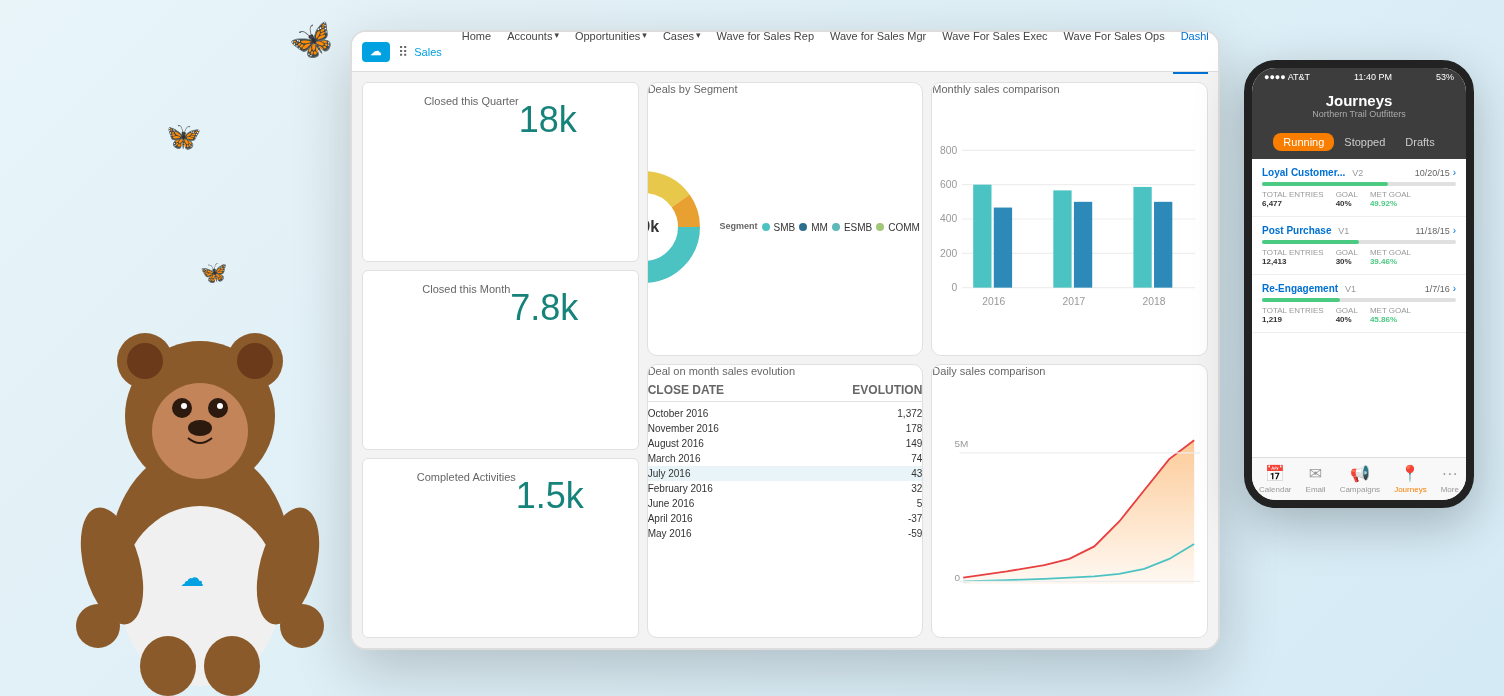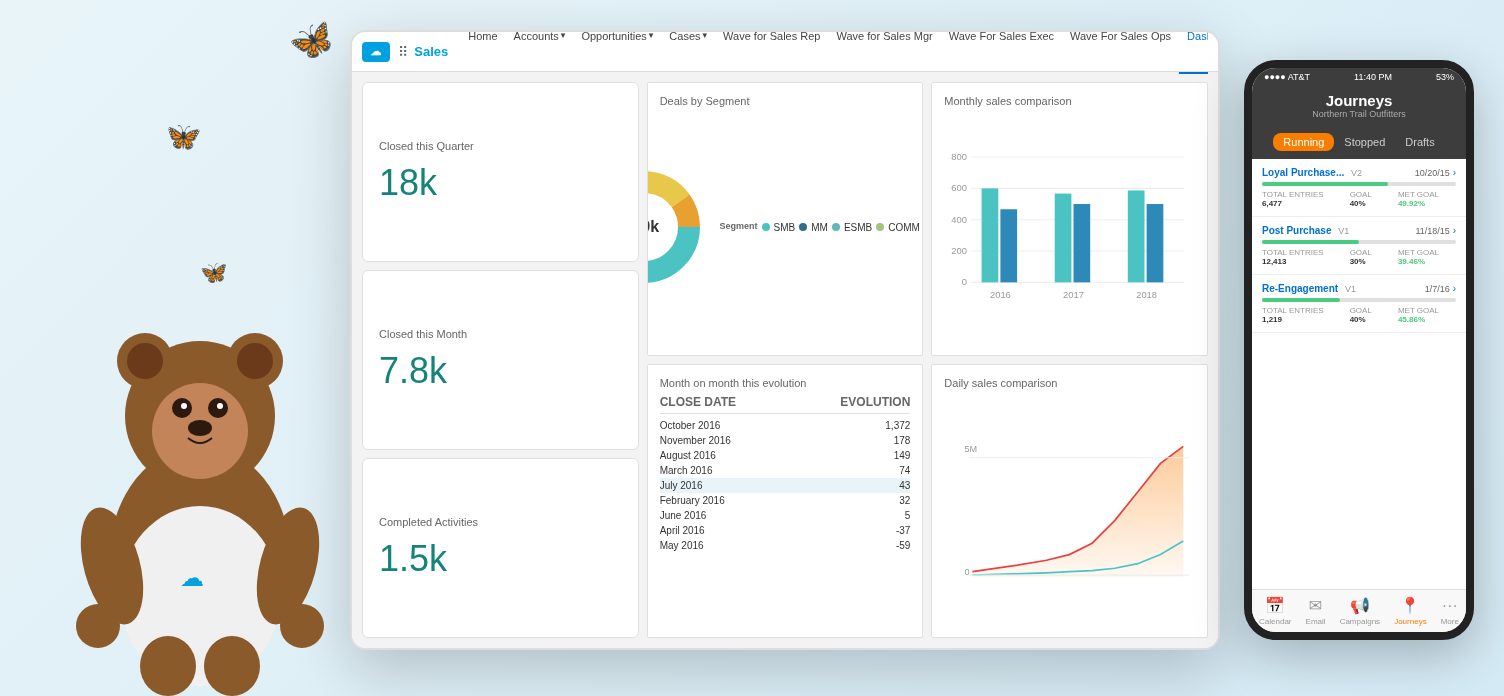--- a/index.html
+++ b/index.html
@@ -51,22 +51,22 @@
       font-size: 11px;
       font-weight: bold;
     }
     .nav-apps-icon {
       margin-right: 6px;
       color: #666;
       font-size: 14px;
     }
     .nav-sales-label {
       color: #00a1e0;
-      font-weight: 700;
-      font-size: 13px;
+      font-weight: 400;
+      font-size: 11px;
       margin-right: 12px;
     }
     .nav-items {
       display: flex;
       align-items: center;
       gap: 0;
       flex: 1;
       overflow: hidden;
     }
     .nav-item {
@@ -94,40 +94,38 @@
       padding: 10px;
       display: grid;
       grid-template-columns: 1fr 1fr 1fr;
       grid-template-rows: 1fr 1fr;
       gap: 8px;
       height: calc(100% - 40px);
     }
 
     .card {
       background: #fff;
-      border-radius: 2px;
-      padding: 12px;
+      border-radius: 10px;
       border: 1px solid #e0e0e0;
       overflow: hidden;
     }
 
     .card-title {
       font-size: 11px;
       color: #666;
       margin-bottom: 6px;
       font-weight: 400;
     }
     .kpi-card {
       background: #fff;
       border-radius: 6px;
       padding: 12px 16px;
       border: 1px solid #e0e0e0;
       flex: 1;
       display: flex;
-      flex-direction: column;
       justify-content: center;
     }
     .kpi-value {
       color: #16837a;
       font-size: 36px;
       font-weight: 300;
       margin-top: 4px;
     }
 
     
@@ -222,21 +220,21 @@
       grid-row: 2;
       grid-column: 3;
     }
 
     
     .mobile-frame {
       position: absolute;
       right: 30px;
       top: 60px;
       width: 230px;
-      height: 580px;
+      height: 448px;
       background: #fff;
       border-radius: 32px;
       box-shadow: 0 15px 50px rgba(0,0,0,0.25);
       border: 8px solid #222;
       overflow: hidden;
     }
     .mobile-status-bar {
       background: #3d3d3d;
       color: #fff;
       font-size: 9px;
@@ -318,21 +316,21 @@
       margin: 4px 0;
       position: relative;
     }
     .journey-progress-bar-fill {
       background: #4bca81;
       height: 4px;
       border-radius: 2px;
     }
     .journey-stats {
       display: flex;
-      gap: 26px;
+      gap: 12px;
       font-size: 8px;
       margin-top: 2px;
     }
     .journey-stat-label {
       color: #999;
       display: block;
     }
     .journey-stat-value {
       color: #333;
       font-weight: 600;
@@ -540,21 +538,21 @@
           <rect x="194" y="58" width="16" height="75" fill="#2d8ab8"></rect>
 
           <text x="54" y="148" font-size="9" fill="#999" text-anchor="middle">2016</text>
           <text x="124" y="148" font-size="9" fill="#999" text-anchor="middle">2017</text>
           <text x="194" y="148" font-size="9" fill="#999" text-anchor="middle">2018</text>
         </svg>
       </div>
     </div>
 
     <div class="card table-card">
-      <div class="card-title">Month on month this evolution</div>
+      <div class="card-title">Deal on month sales evolution</div>
       <div class="table-header">
         <span>CLOSE DATE</span>
         <span>EVOLUTION</span>
       </div>
       <div id="table-rows-container">
           <div class="table-row-item">
             <span>October 2016</span>
             <span class="row-val">1,372</span>
           </div>
           <div class="table-row-item">
@@ -635,21 +633,21 @@
   <div class="mobile-tabs">
     <div class="mobile-tab active">Running</div>
     <div class="mobile-tab">Stopped</div>
     <div class="mobile-tab">Drafts</div>
   </div>
   <div class="mobile-content">
 
     <div class="journey-item">
       <div class="journey-header">
         <span>
-          <span class="journey-name">Loyal Purchase...</span>
+          <span class="journey-name">Loyal Customer...</span>
           <span class="journey-version">V2</span>
         </span>
         <span>
           <span class="journey-date">10/20/15</span>
           <span class="journey-arrow"> ›</span>
         </span>
       </div>
       <div class="journey-progress-bar-bg">
         <div class="journey-progress-bar-fill" style="width:65%;"></div>
       </div>

